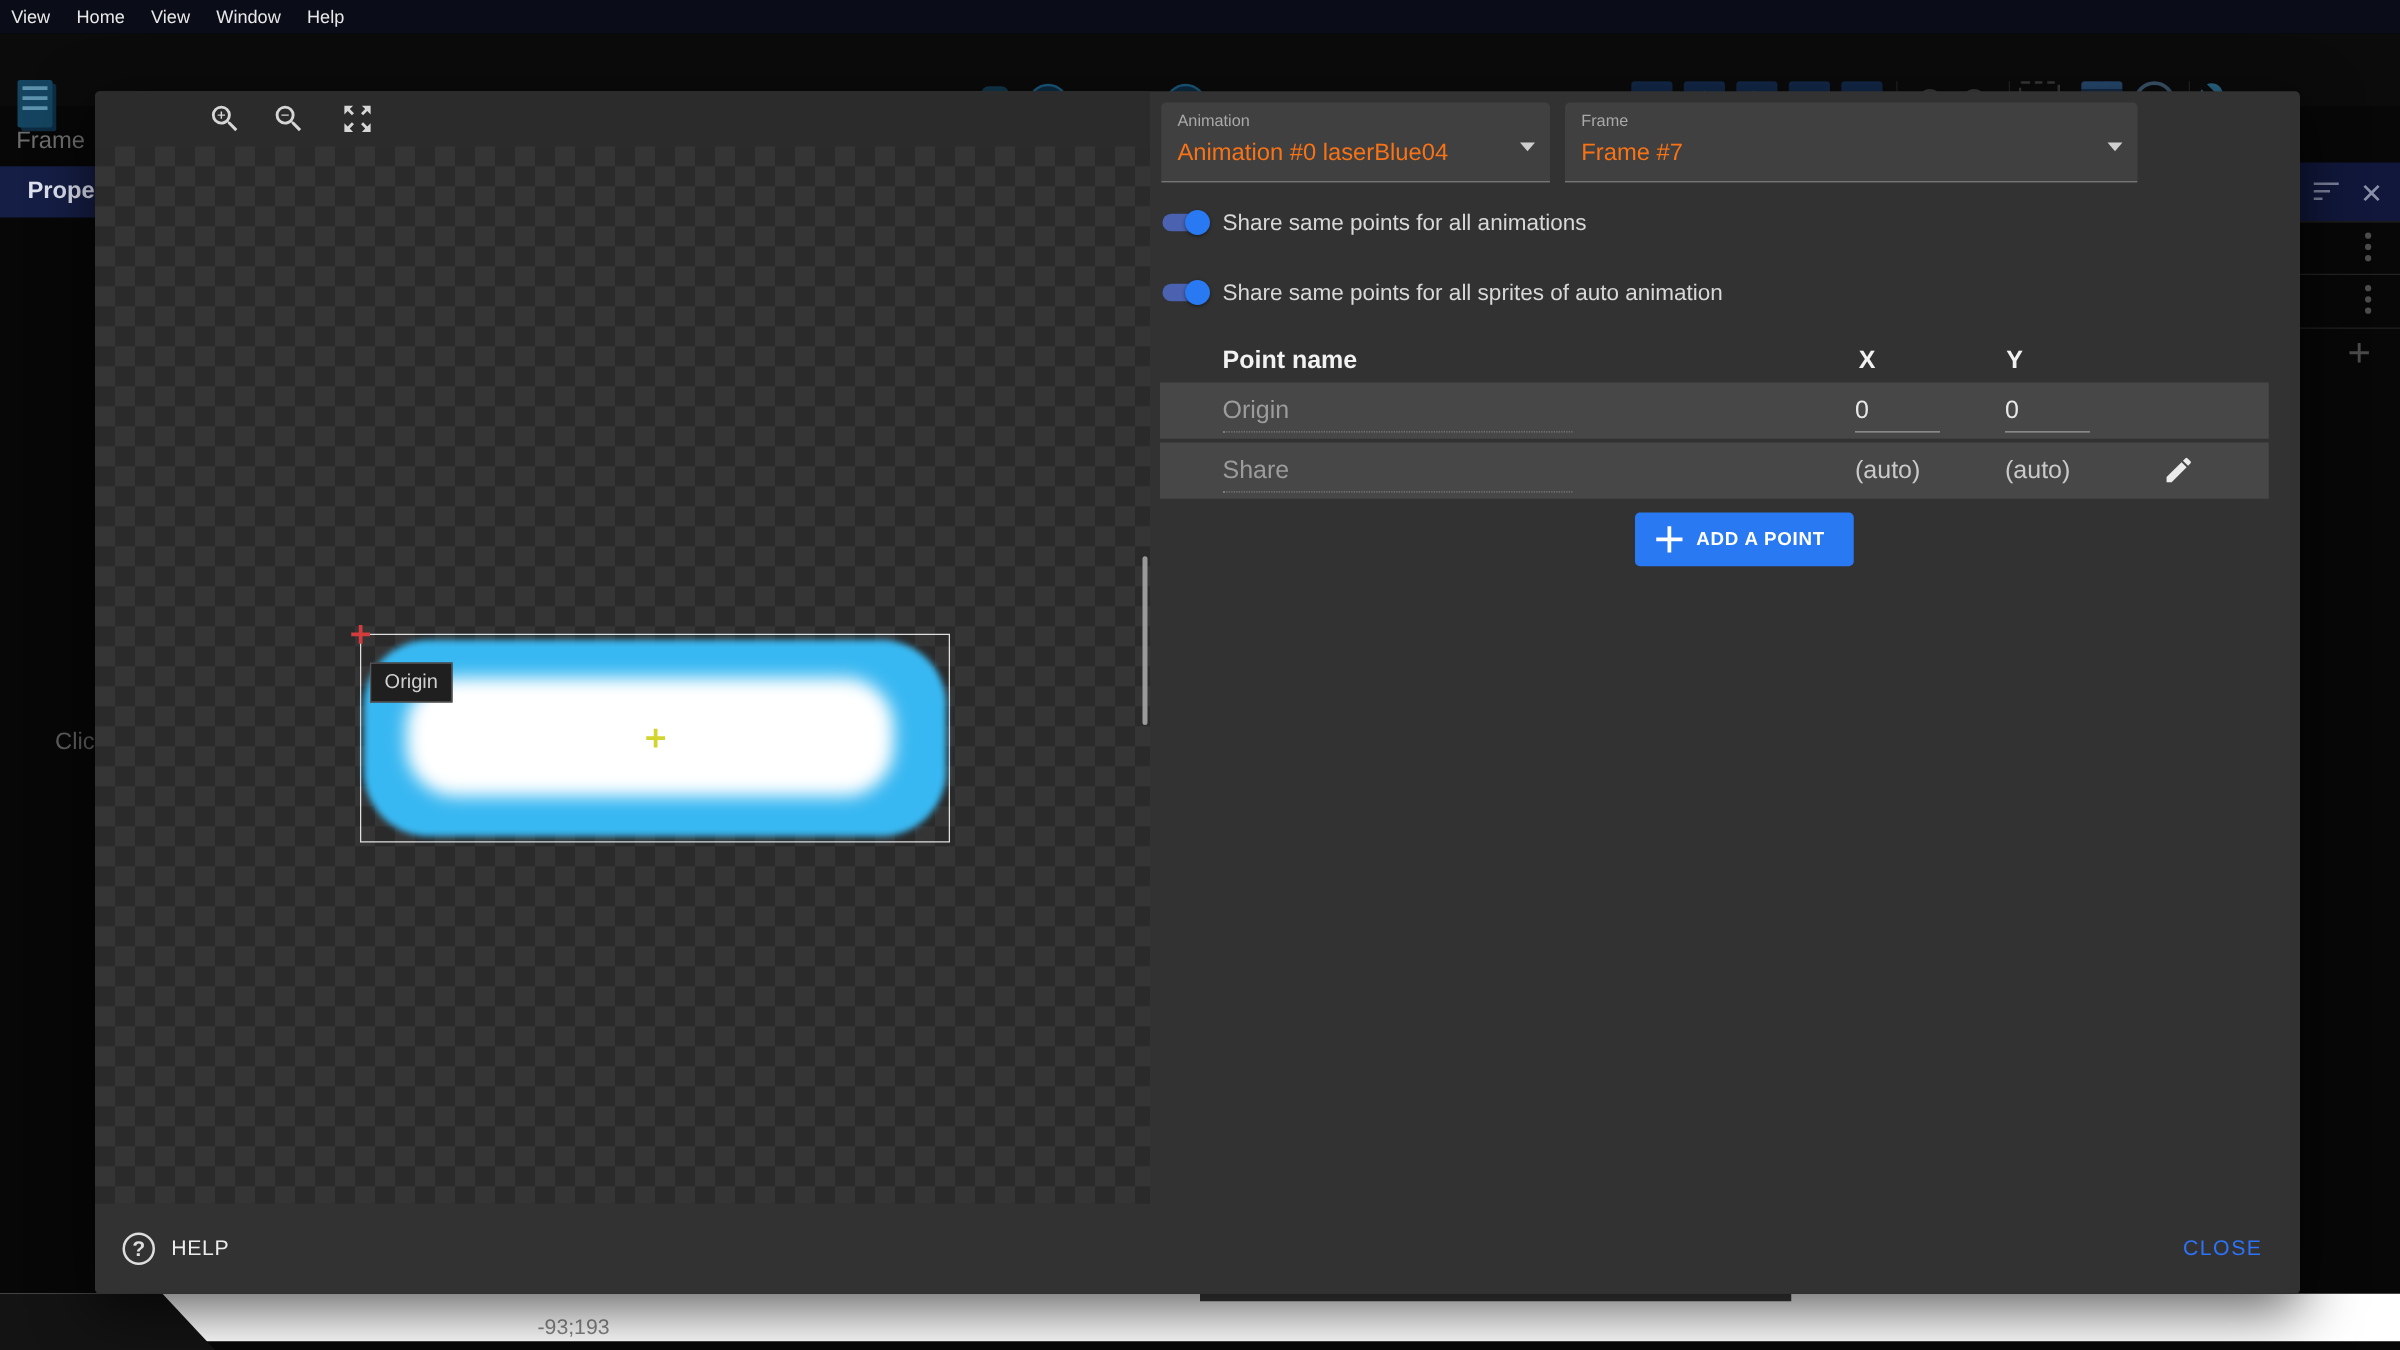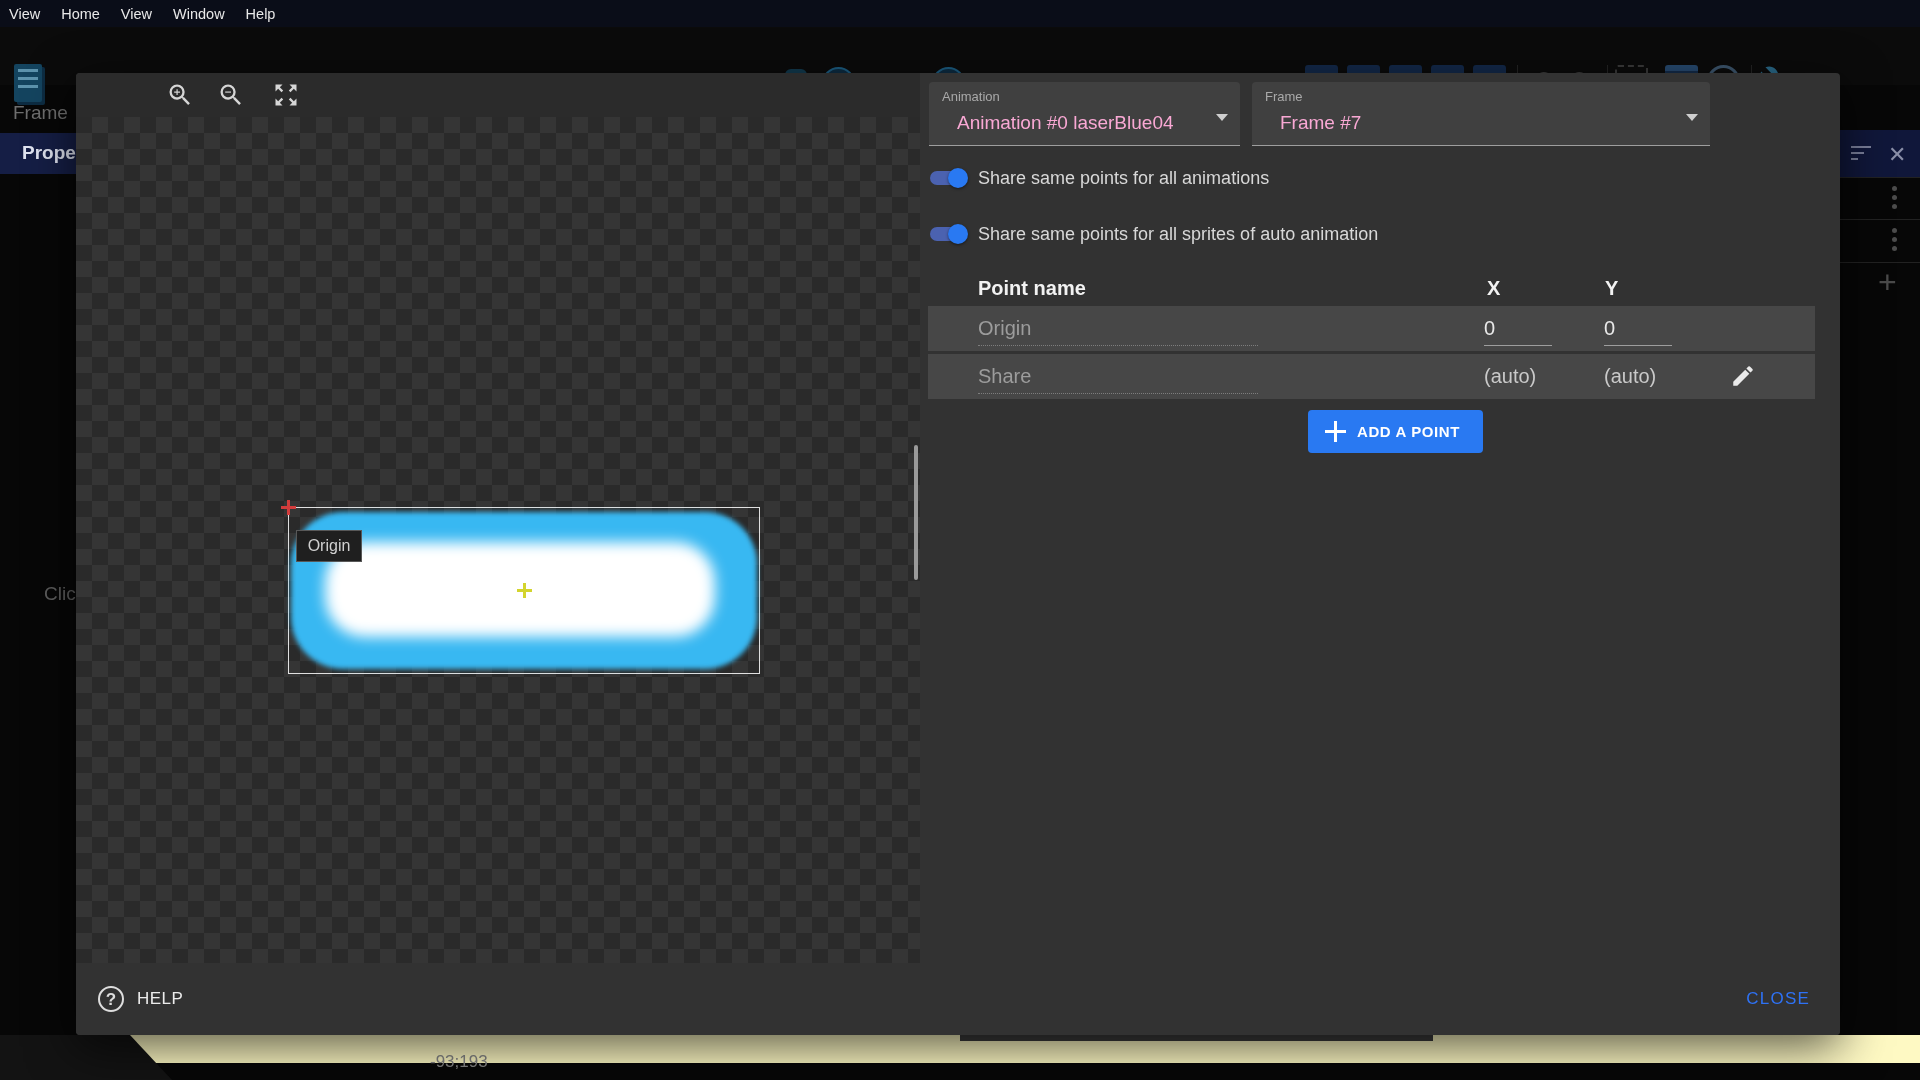--- a/index.html
+++ b/index.html
@@ -44,21 +44,21 @@
   .funnel { position:absolute; left:1851px; top:146px; width:20px; height:14px; }
   .funnel i { display:block; height:2px; background:#7a7f9a; margin-bottom:4px; }
   .funnel i:nth-child(1){width:20px}.funnel i:nth-child(2){width:13px}.funnel i:nth-child(3){width:7px}
   .xicon { position:absolute; left:1888px; top:142px; color:#8a8fa8; font-size:22px; }
   .kebab { position:absolute; left:1892px; width:5px; height:5px; border-radius:50%; background:#4c4c4c;
     box-shadow:0 9px 0 #4c4c4c, 0 18px 0 #4c4c4c; }
   .hsep { position:absolute; left:1840px; width:80px; height:1px; background:#222; }
   .plus-dim { position:absolute; left:1878px; top:264px; color:#4a4a4a; font-size:32px; font-weight:200; }
 
   
-  .statusbar { position:absolute; left:0; top:1035px; width:1920px; height:28px; background:#fef9c3; }
+  .statusbar { position:absolute; left:0; top:1035px; width:1920px; height:38px; background:#ffffff; }
   .trap { position:absolute; left:0; top:0; width:172px; height:45px; background:#131313;
     clip-path:polygon(0 0,130px 0,172px 100%,0 100%); }
   .coords { position:absolute; left:430px; top:17px; color:#868686; font-size:17px; }
   .hscroll { position:absolute; left:960px; top:0; width:473px; height:6px; background:#3c3c3c; }
   .searchbox { position:absolute; left:1272px; top:6px; width:584px; height:39px; background:#121212; }
   .searchbox input { position:absolute; left:12px; top:5px; width:440px; height:28px; background:transparent;
     border:none; outline:none; color:#9a9a9a; font-size:18px; font-family:"Liberation Sans",sans-serif; }
   .searchbox input::placeholder { color:#4d4d4d; }
   .mag { position:absolute; left:514px; top:7px; width:24px; height:24px; }
 
@@ -85,21 +85,21 @@
   .cross i { position:absolute; background:currentColor; }
   .cross i:nth-child(1){ left:0; top:6px; width:15px; height:3px; }
   .cross i:nth-child(2){ left:6px; top:0; width:3px; height:15px; }
   .origin-tip { position:absolute; left:8px; top:23px; width:66px; height:32px; background:#1f1f1f;
     border:1px solid #585858; color:#d0d0d0; font-size:16px; text-align:center; line-height:30px; }
 
   
   .field { position:absolute; top:9px; height:64px; background:#404040; border-radius:4px 4px 0 0;
     border-bottom:1px solid #9e9e9e; }
   .field .flabel { position:absolute; left:13px; top:7px; font-size:13px; color:#a9a9a9; }
-  .field .fvalue { position:absolute; left:13px; top:30px; font-size:19px; color:#f9a8d4; white-space:nowrap;margin-left:15px; }
+  .field .fvalue { position:absolute; left:13px; top:30px; font-size:19px; color:#f97316; white-space:nowrap; }
   .caret { position:absolute; right:12px; top:32px; width:0; height:0;
     border-left:6px solid transparent; border-right:6px solid transparent; border-top:7px solid #cfcfcf; }
 
   .switch { position:absolute; width:36px; height:20px; }
   .switch .track { position:absolute; left:0; top:3px; width:34px; height:14px; border-radius:7px; background:#4b62b0; }
   .switch .thumb { position:absolute; right:-2px; top:0; width:20px; height:20px; border-radius:50%;
     background:#2979f2; box-shadow:0 1px 3px rgba(0,0,0,.5); }
   .toggle-label { position:absolute; left:902px; color:#d8d8d8; font-size:18px; white-space:nowrap; }
 
   .th { position:absolute; top:204px; color:#f2f2f2; font-size:20px; font-weight:bold; }

